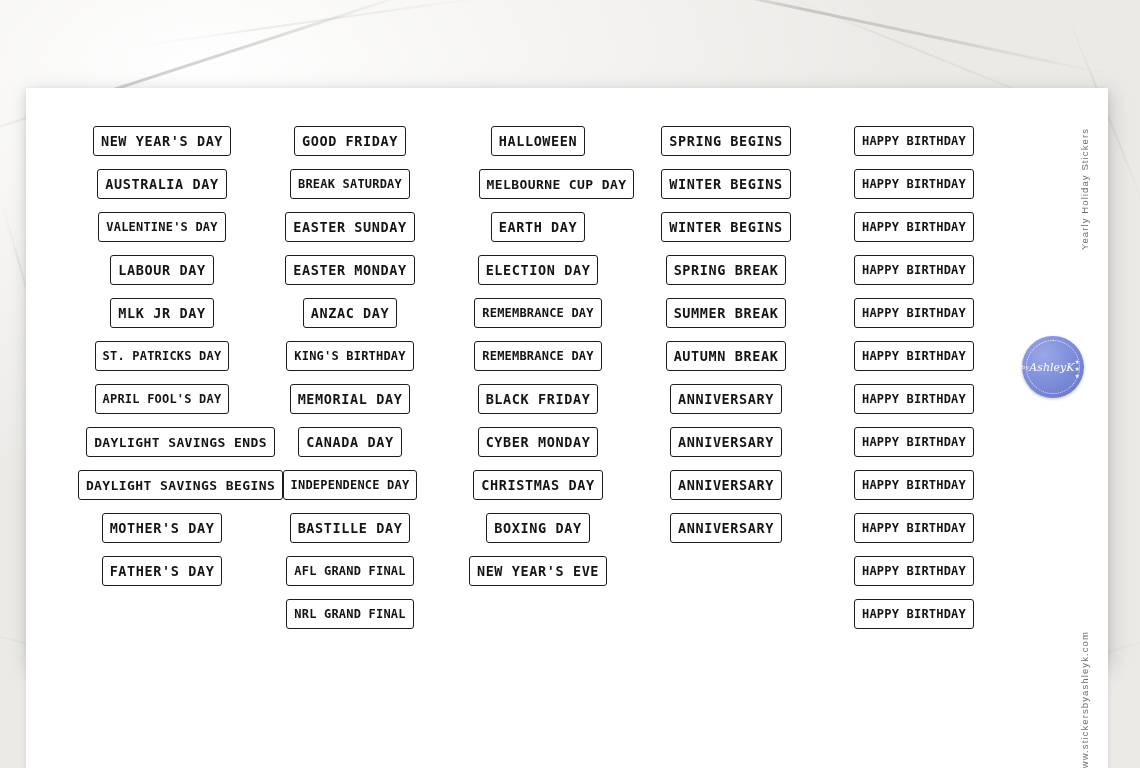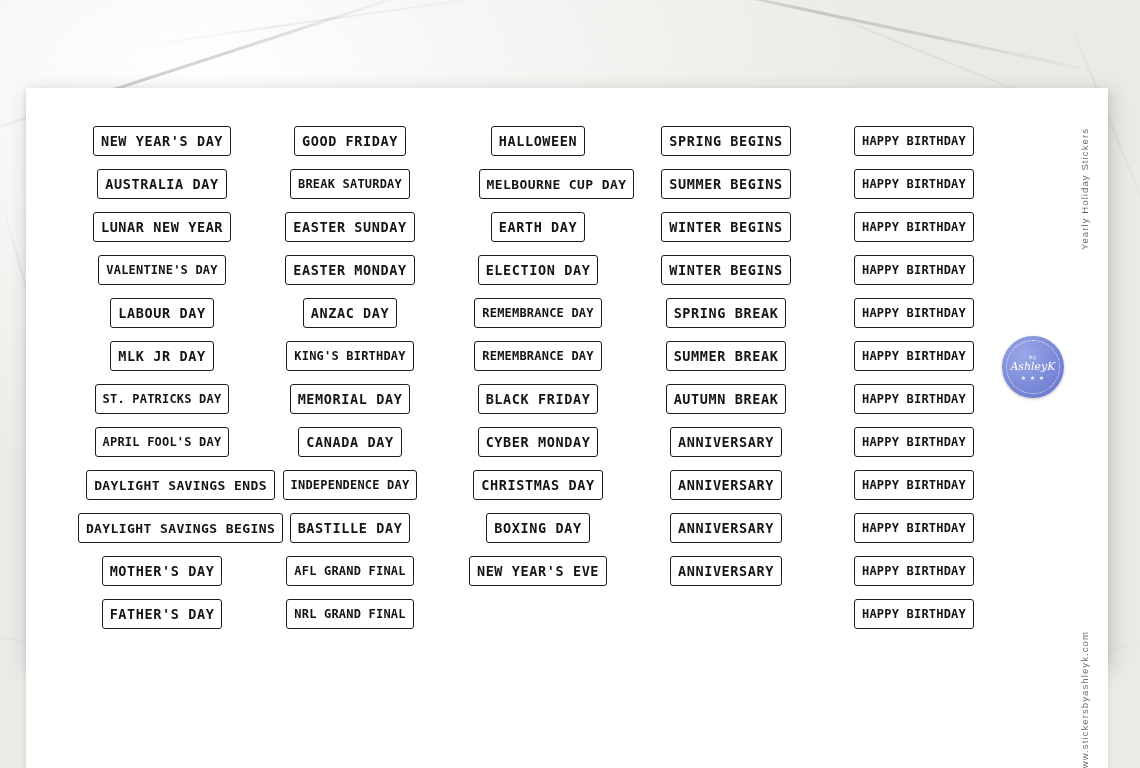--- a/index.html
+++ b/index.html
@@ -108,29 +108,28 @@
     letter-spacing: 1.1px;
     color: #6d6d6d;
     white-space: nowrap;
   }
   #side-top { right: 18px; top: 40px; }
   #side-bottom { right: 18px; bottom: 36px; }
 
   
   #seal {
     position: absolute;
-    right: 44px;
+    right: 24px;
     top: 248px;
     width: 62px;
     height: 62px;
     border-radius: 50%;
     background: radial-gradient(circle at 35% 30%, #9aa7e8 0%, #7b8ad8 55%, #6170c6 100%);
     box-shadow: 0 1px 3px rgba(0,0,0,.25);
     display: flex;
-    flex-direction: column;
     align-items: center;
     justify-content: center;
     color: #ffffff;
   }
   #seal .dots {
     position: absolute;
     inset: 4px;
     border-radius: 50%;
     border: 1px dotted rgba(255,255,255,.85);
   }
@@ -170,21 +169,20 @@
 
   <div id="sheet-shadow"></div>
 
   <div id="sheet">
 
     <div id="columns">
 
       <div class="col">
         <div class="sticker">NEW YEAR'S DAY</div>
         <div class="sticker">AUSTRALIA DAY</div>
-        <div class="sticker">LUNAR NEW YEAR</div>
         <div class="sticker tight">VALENTINE'S DAY</div>
         <div class="sticker">LABOUR DAY</div>
         <div class="sticker">MLK JR DAY</div>
         <div class="sticker tight">ST. PATRICKS DAY</div>
         <div class="sticker tight">APRIL FOOL'S DAY</div>
         <div class="sticker small">DAYLIGHT SAVINGS ENDS</div>
         <div class="sticker small">DAYLIGHT SAVINGS BEGINS</div>
         <div class="sticker">MOTHER'S DAY</div>
         <div class="sticker">FATHER'S DAY</div>
       </div>
@@ -213,21 +211,20 @@
         <div class="sticker tight">REMEMBRANCE DAY</div>
         <div class="sticker">BLACK FRIDAY</div>
         <div class="sticker">CYBER MONDAY</div>
         <div class="sticker">CHRISTMAS DAY</div>
         <div class="sticker">BOXING DAY</div>
         <div class="sticker">NEW YEAR'S EVE</div>
       </div>
 
       <div class="col">
         <div class="sticker">SPRING BEGINS</div>
-        <div class="sticker">SUMMER BEGINS</div>
         <div class="sticker">WINTER BEGINS</div>
         <div class="sticker">WINTER BEGINS</div>
         <div class="sticker">SPRING BREAK</div>
         <div class="sticker">SUMMER BREAK</div>
         <div class="sticker">AUTUMN BREAK</div>
         <div class="sticker">ANNIVERSARY</div>
         <div class="sticker">ANNIVERSARY</div>
         <div class="sticker">ANNIVERSARY</div>
         <div class="sticker">ANNIVERSARY</div>
       </div>

